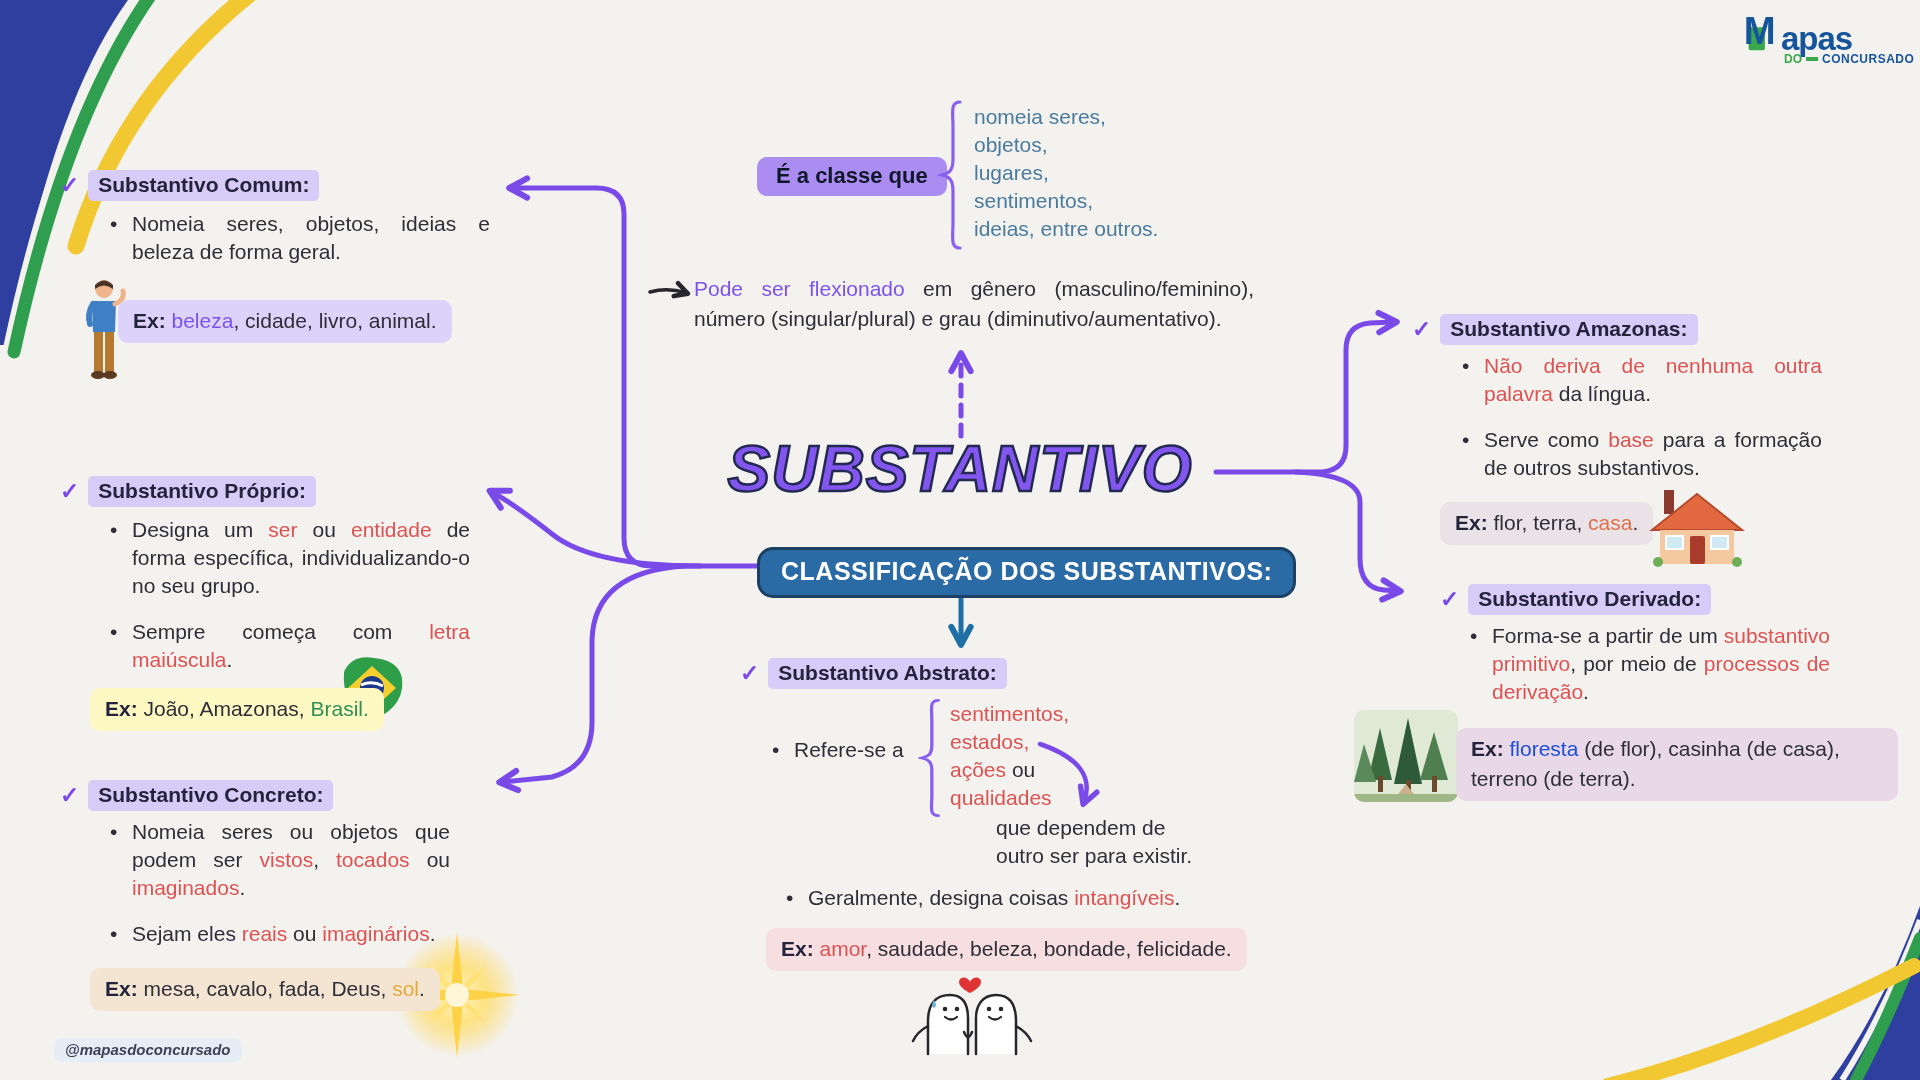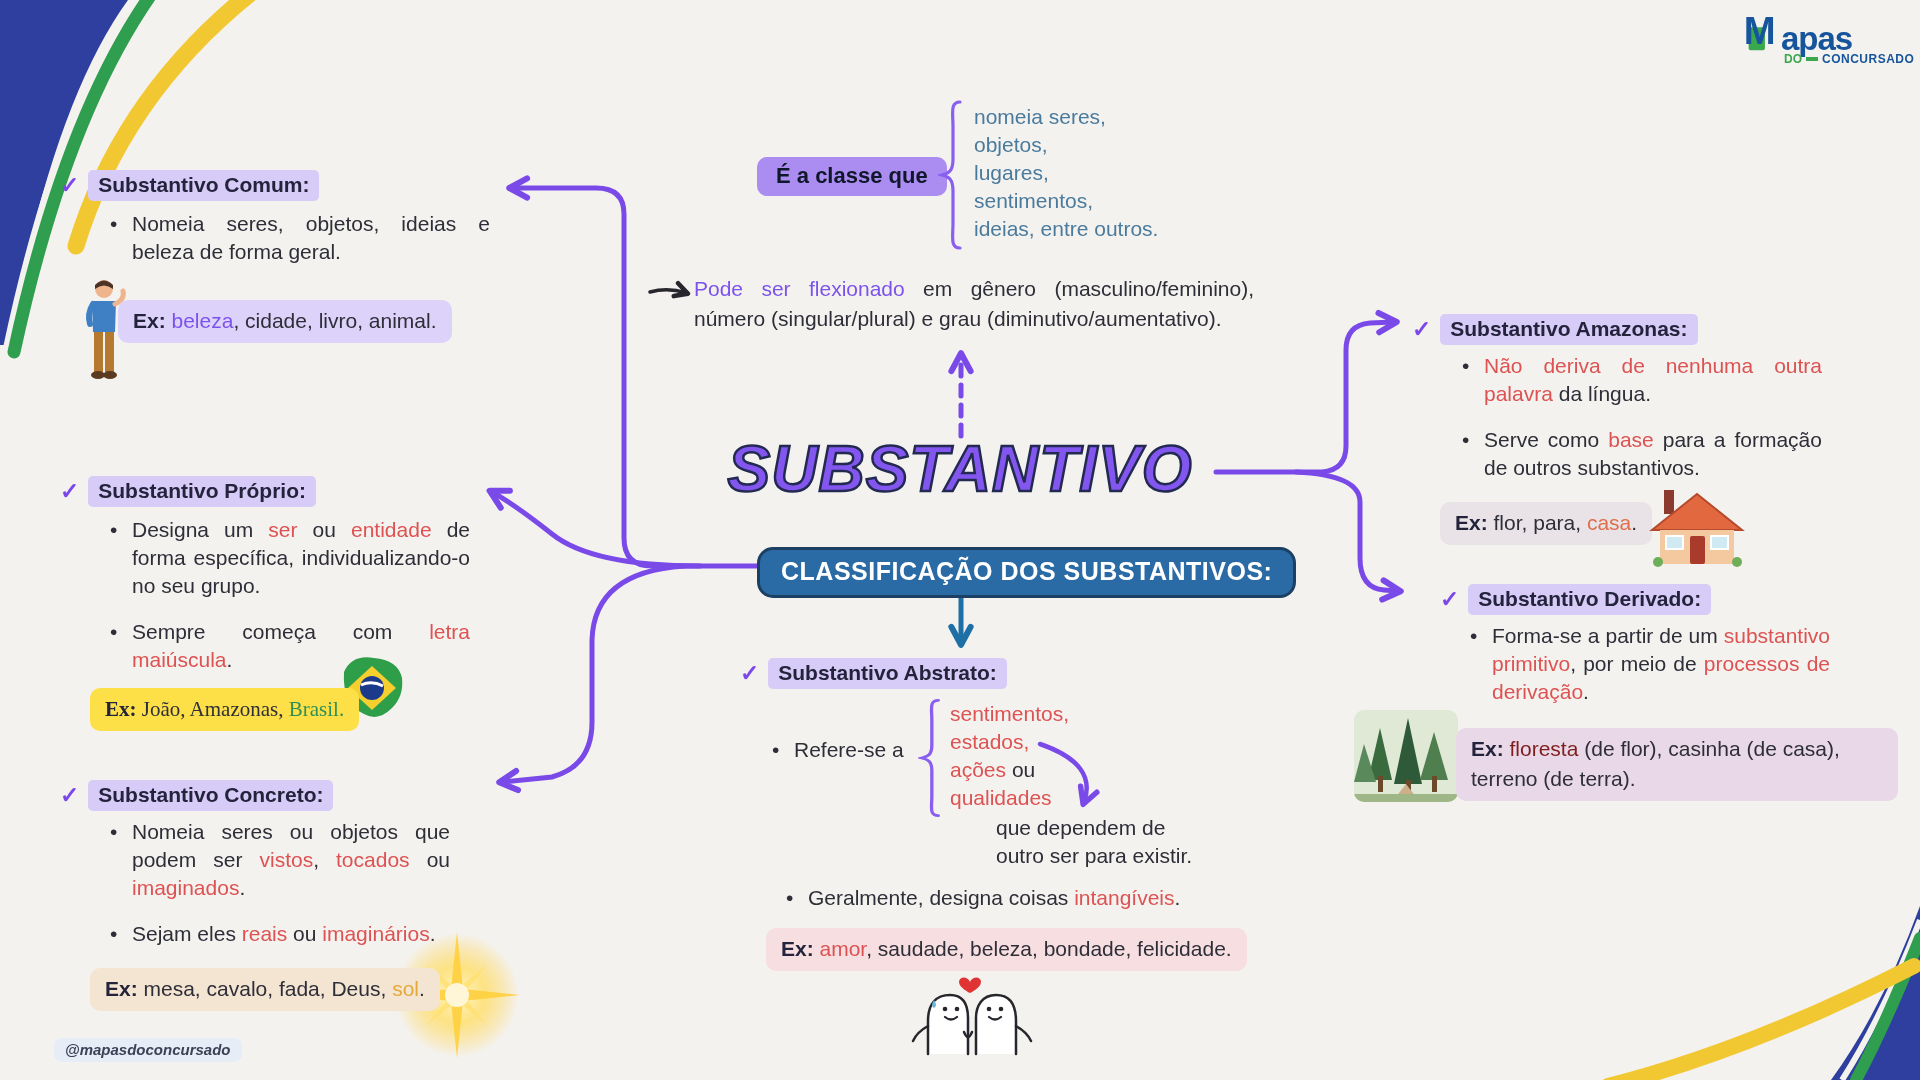--- a/index.html
+++ b/index.html
@@ -2,37 +2,37 @@
 <html><head>
 <meta charset="utf-8">
 <style>
   html,body{margin:0;padding:0;background:#cfcfcf;}
   .board{position:relative;width:1920px;height:1080px;background:#f4f2ef;overflow:hidden;
          font-family:"Liberation Sans",sans-serif;color:#2e2e38;}
   .abs{position:absolute;}
   svg{display:block;}
   
   .c-red{color:#dd5252;} .c-purple{color:#7b53ec;} .c-green{color:#2f8f57;}
-  .c-teal{color:#7f1d1d;text-align:center;} .c-yellow{color:#e3a93b;} .c-orange{color:#df6f4a;}
+  .c-teal{color:#1d4ed8;text-align:center;} .c-yellow{color:#e3a93b;} .c-orange{color:#df6f4a;}
   .bseg{font-weight:bold;color:#23233b;}
   
   .sec-head{display:flex;align-items:center;gap:9px;font-size:21px;font-weight:bold;color:#23233b;white-space:nowrap;}
   .check{color:#7b49e8;font-weight:bold;font-size:23px;line-height:1;}
   .hl{background:#d7cbf7;padding:3px 10px 4px;border-radius:5px;}
   
   .bullets{font-size:21px;line-height:28px;}
   .bullet{display:flex;}
   .bullet + .bullet{margin-top:18px;}
   .dot{width:22px;flex:none;}
   .btxt{flex:1;text-align:justify;}
   .noj .btxt{text-align:left;}
   
   .exbox{display:inline-block;font-size:21px;line-height:30px;padding:6px 15px 7px;border-radius:10px;}
   .ex-comum{background:#ddd2f9;}
-  .ex-proprio{background:#fde047;font-family:Liberation Serif, serif;}
+  .ex-proprio{background:#fef9c3;}
   .ex-concreto{background:#f4e4d2;}
   .ex-primitivo{background:#e9e3e7;}
   .ex-derivado{background:#e9d8e7;width:412px;}
   .ex-abstrato{background:#f7dee0;}
   
   .classe-label{background:#ab8cf0;color:#0f172a;font-weight:bold;font-size:22px;
                 padding:6px 19px 7px;border-radius:10px;white-space:nowrap;}
   .classe-list{font-size:21px;line-height:28px;color:#4a7b9d;}
   .flexion{width:560px;font-size:21px;line-height:30px;text-align:justify;}
   .big-title{width:540px;text-align:center;font-size:64px;font-weight:bold;font-style:italic;
@@ -210,21 +210,21 @@
   <div class="abs bullets" style="left:1462px;top:352px;width:360px">
       <div class="bullet">
         <span class="dot">•</span>
         <span class="btxt"><span class="seg c-red">Não deriva de nenhuma outra palavra</span><span class="seg"> da língua.</span></span>
       </div>
       <div class="bullet">
         <span class="dot">•</span>
         <span class="btxt"><span class="seg">Serve como </span><span class="seg c-red">base</span><span class="seg"> para a formação de outros substantivos.</span></span>
       </div>
     </div>
-  <div class="abs exbox ex-primitivo" style="left:1440px;top:502px"><span class="seg bseg">Ex: </span><span class="seg">flor, para, </span><span class="seg c-orange">casa</span><span class="seg">.</span></div>
+  <div class="abs exbox ex-primitivo" style="left:1440px;top:502px"><span class="seg bseg">Ex: </span><span class="seg">flor, terra, </span><span class="seg c-orange">casa</span><span class="seg">.</span></div>
   <svg class="abs" style="left:1648px;top:482px" width="98" height="86" viewBox="0 0 98 86">
     <rect x="16" y="8" width="10" height="24" fill="#8a3b2e"></rect>
     <polygon points="4,48 49,12 94,48" fill="#e2693f" stroke="#b54a2c" stroke-width="2"></polygon>
     <rect x="12" y="48" width="74" height="34" fill="#f5c9a0"></rect>
     <rect x="42" y="54" width="15" height="28" rx="2" fill="#a93b2c"></rect>
     <rect x="18" y="54" width="17" height="13" fill="#cfeaf2" stroke="#ffffff" stroke-width="2"></rect>
     <rect x="63" y="54" width="17" height="13" fill="#cfeaf2" stroke="#ffffff" stroke-width="2"></rect>
     <circle cx="10" cy="80" r="5" fill="#6fae58"></circle>
       <circle cx="89" cy="80" r="5" fill="#6fae58"></circle>
   </svg>

